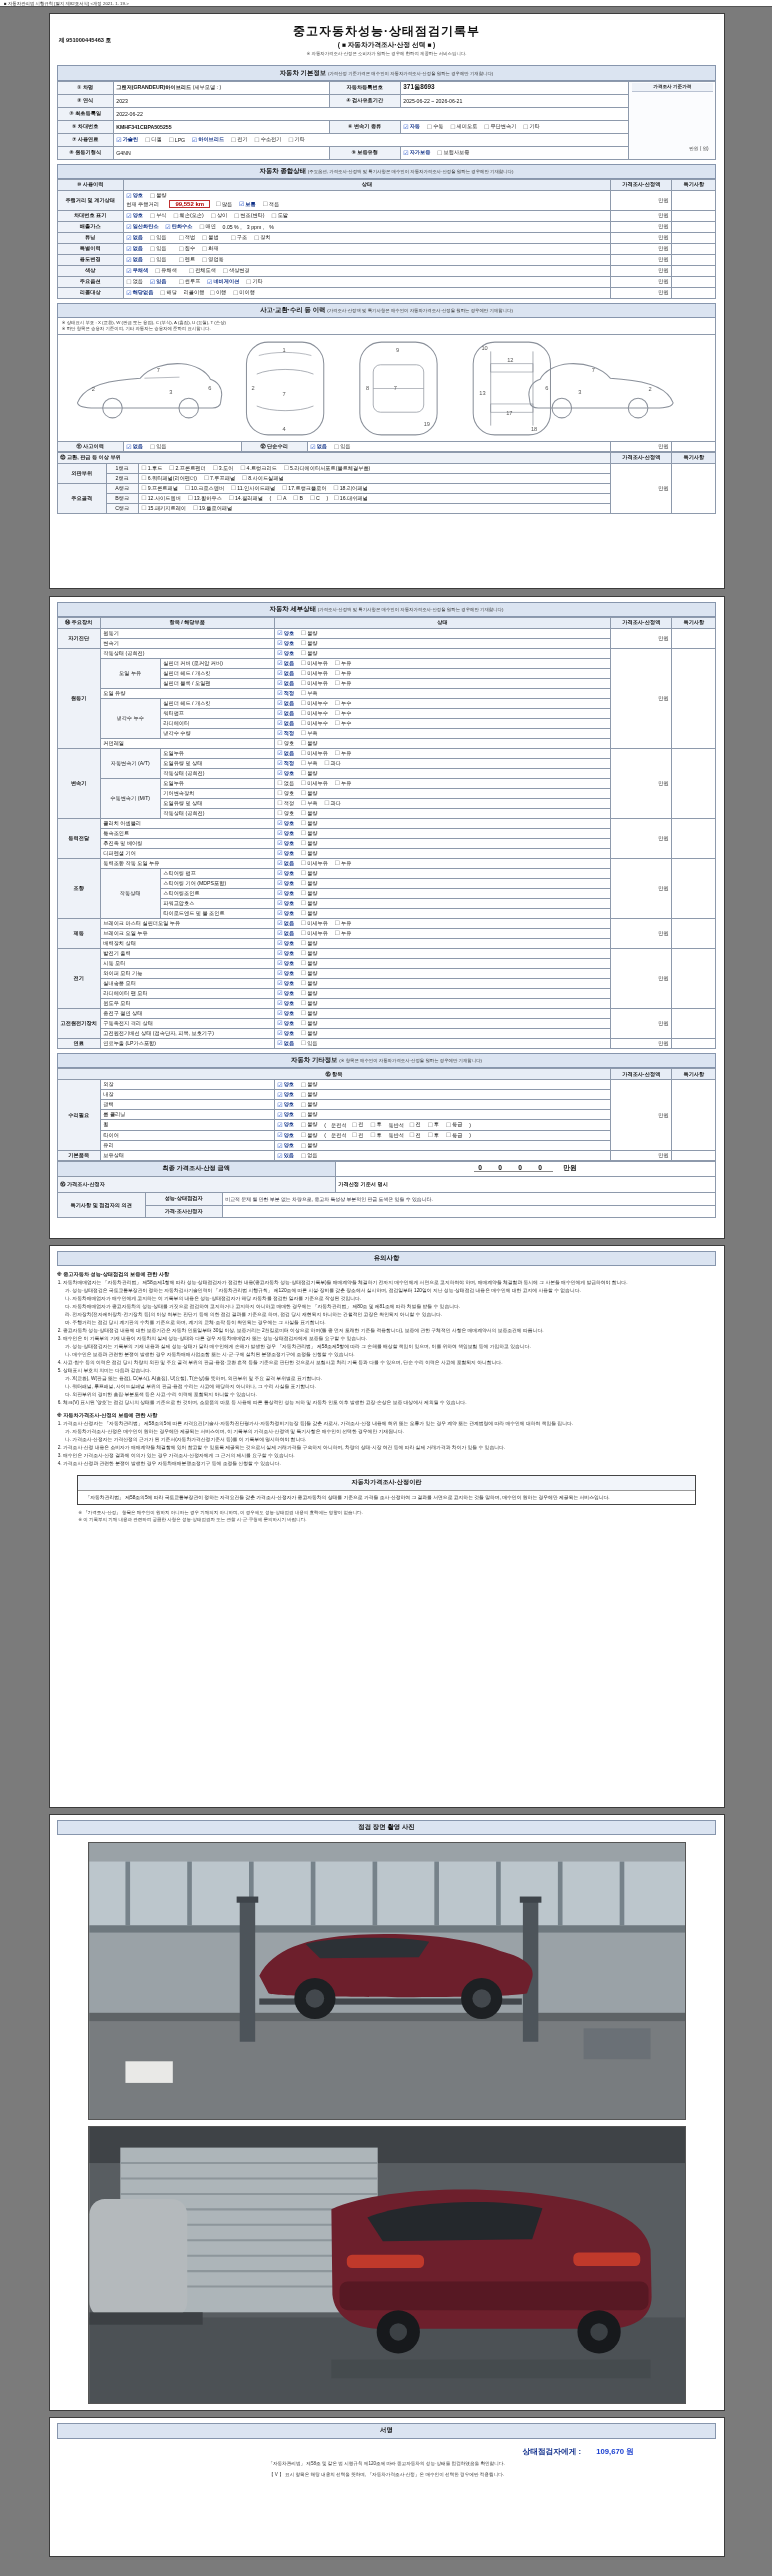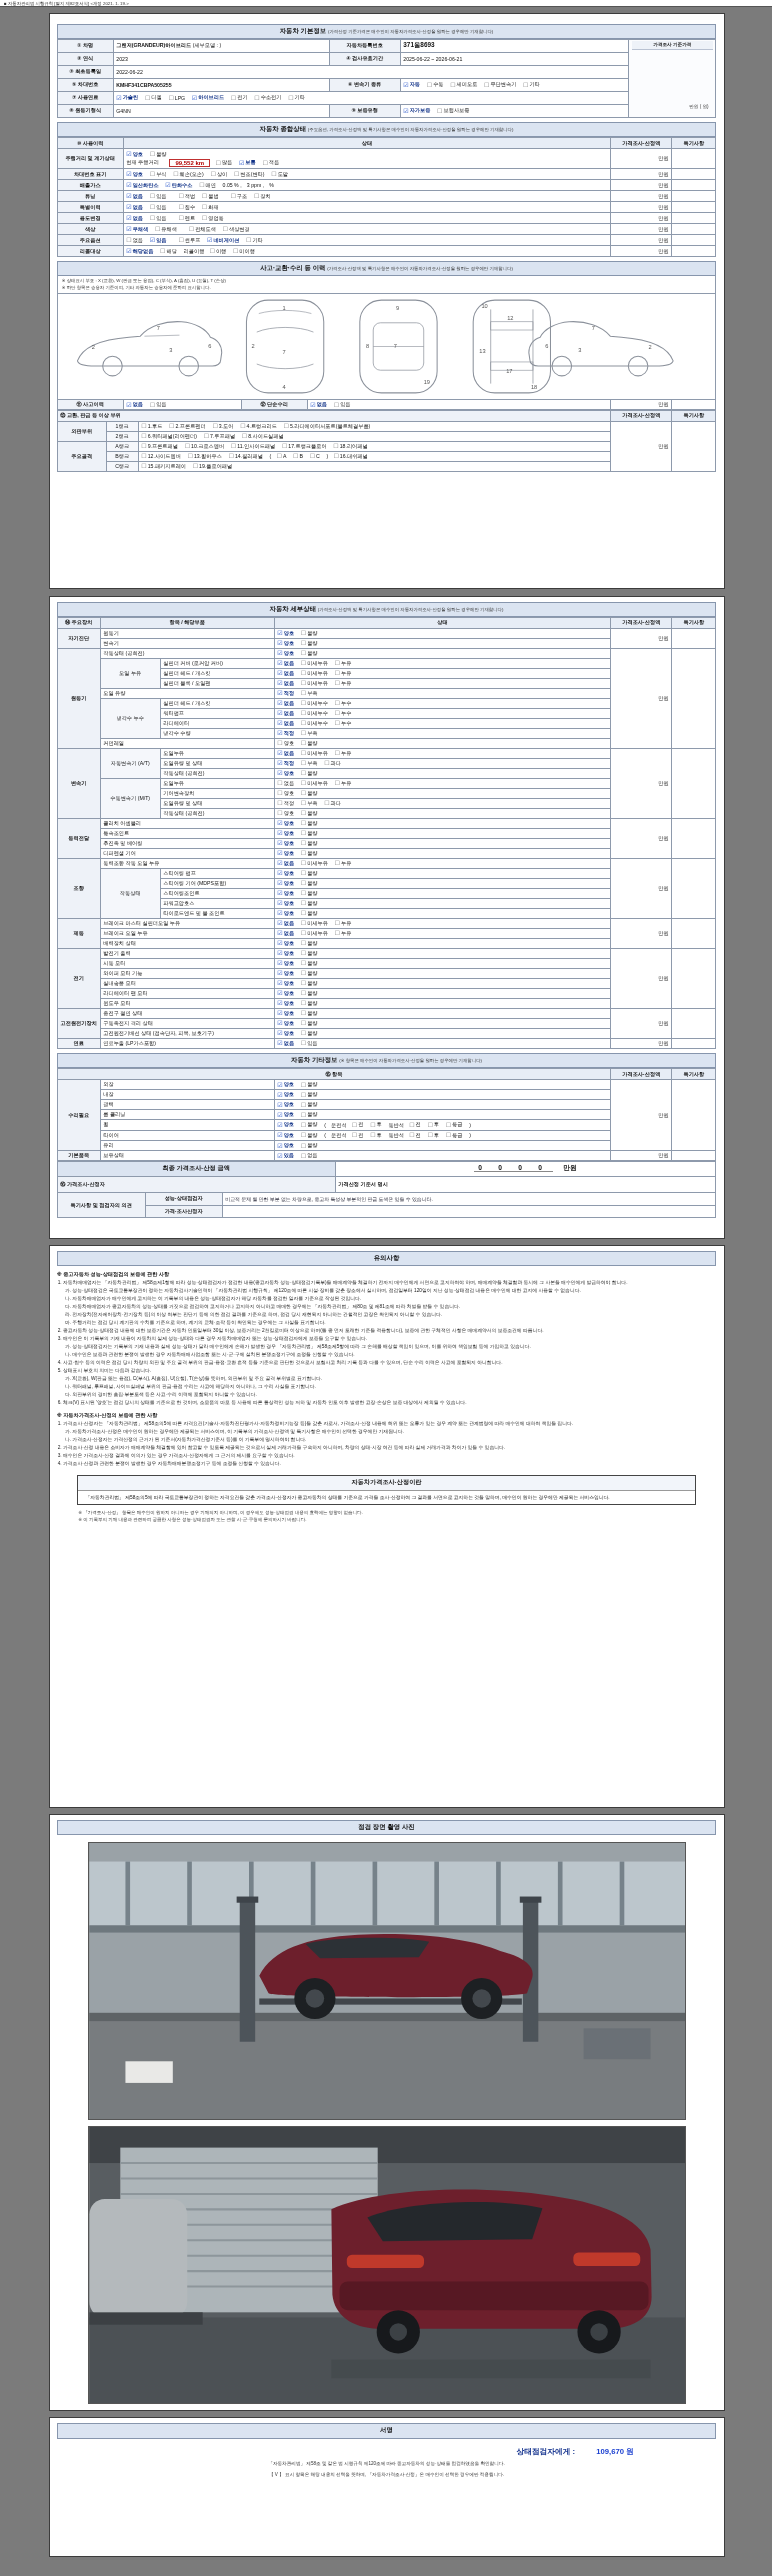--- a/index.html
+++ b/index.html
@@ -44,38 +44,46 @@
 .para{font-size:4.8px;line-height:1.45;color:#222;margin-bottom:1px;text-align:justify}
 .ind0{padding-left:1px}
 .ind1{padding-left:8.2px}
 .nbox{border:0.8px solid #444;margin:7.2px 20.6px 4.1px;padding:0}
 .nbox-title{text-align:center;font-weight:bold;font-size:6.2px;padding:2.6px 0;border-bottom:0.5px solid #999;background:#f2f5fa}
 .nbox-text{font-size:4.8px;line-height:1.5;padding:3.1px 7.2px;text-align:justify}
 .nfoot{font-size:4.5px;color:#333;margin:1.5px 21.6px;line-height:1.4}
 .photo{width:598px;height:278px;margin:6.2px auto 0;border:0.5px solid #555;overflow:hidden;background:#888}
 .sigbody{padding:8.2px 15.5px 5.2px}
 .fee{text-align:right;padding-right:67px;font-size:7.7px;font-weight:bold;color:#16348f}
-.fee .feeval{color:#1a3fd0;margin-left:19px}
+.fee .feeval{color:#1a3fd0;margin-left:13px}
 .sigline{text-align:center;font-size:4.6px;color:#333;margin-top:4.1px;line-height:1.5}
 .final-table td{height:15.5px}
 .final-lbl{background:#dbe4f1;text-align:center;font-weight:bold;font-size:6.2px}
 .final-val{text-align:center;font-weight:bold;font-size:6.7px}
 .zeros{letter-spacing:7.2px;margin-right:8.2px;border-bottom:0.5px solid #888;padding:0 4.1px}
 .op-table td{height:12.4px}
 .optext{font-size:4.9px;color:#223}
 svg{display:block}
 </style>
 </head>
 <body>
 
 <div class="topstrip">
   <span>■ 자동차관리법 시행규칙 [별지 제82호서식] &lt;개정 2021. 1. 19.&gt;</span>
 </div>
 
 <div class="page p1">
+  <div class="dochead">
+    <div class="docno">제 951000445463 호</div>
+    <div class="titlewrap">
+      <h1>중고자동차성능·상태점검기록부</h1>
+      <div class="subtitle">( ■ 자동차가격조사·산정 선택 ■ )</div>
+      <div class="subnote">※ 자동차가격조사·산정은 소비자가 원하는 경우에 한하여 제공하는 서비스입니다.</div>
+    </div>
+  </div>
 
   <div class="secbar">
     <span>자동차 기본정보</span>
     <span class="secnote">(가격산정 기준가격은 매수인이 자동차가격조사·산정을 원하는 경우에만 기재합니다)</span>
   </div>
 
   <table class="basic-table">
     <colgroup>
         <col style="width:56px">
         <col style="width:216px">

